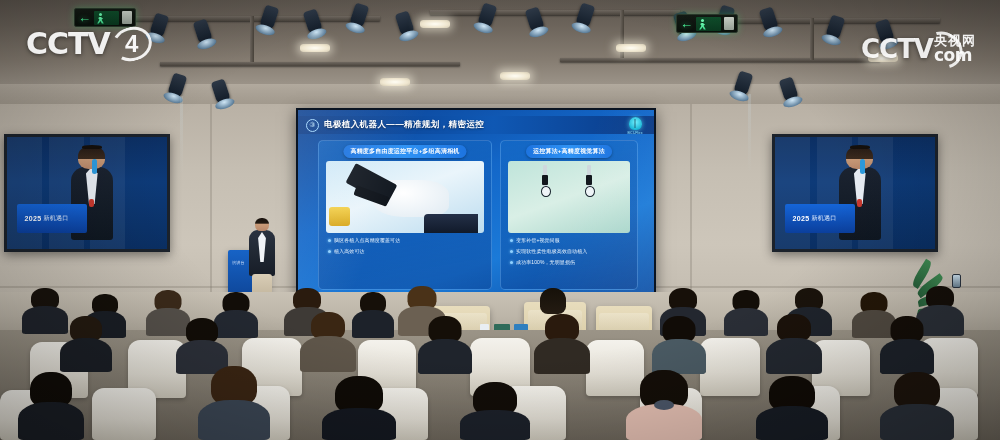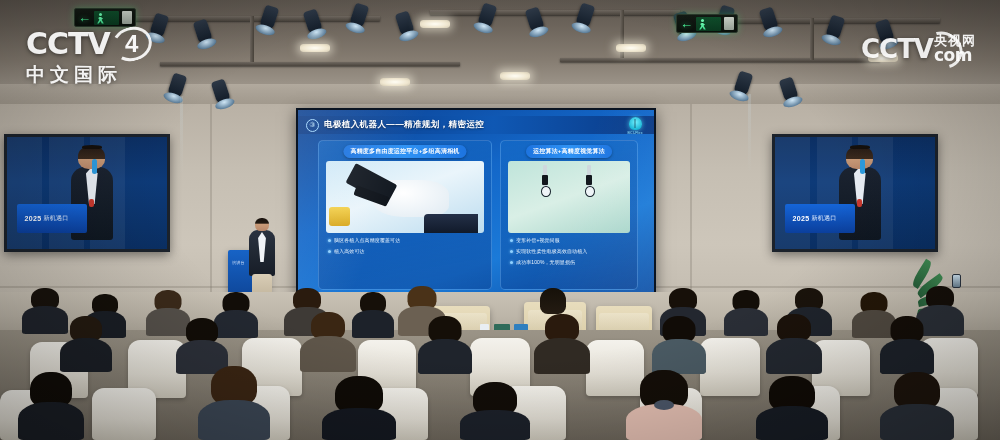--- a/index.html
+++ b/index.html
@@ -542,21 +542,20 @@
   <div class="vignette"></div>
 
   <div class="logo-l">
     <div class="cctv-row">
       <span class="cctv-word">CCTV</span>
       <span class="cctv-4">
         <span class="oval"></span>
         <span class="num">4</span>
       </span>
     </div>
-    <div class="cctv-sub">中文国际</div>
   </div>
 
   <div class="logo-r">
     <span class="lr-word">CCTV</span>
     <span class="lr-arc"></span>
     <span class="lr-stack">
       <span class="lr-cn">央视网</span>
       <span class="lr-com">com</span>
     </span>
   </div>

